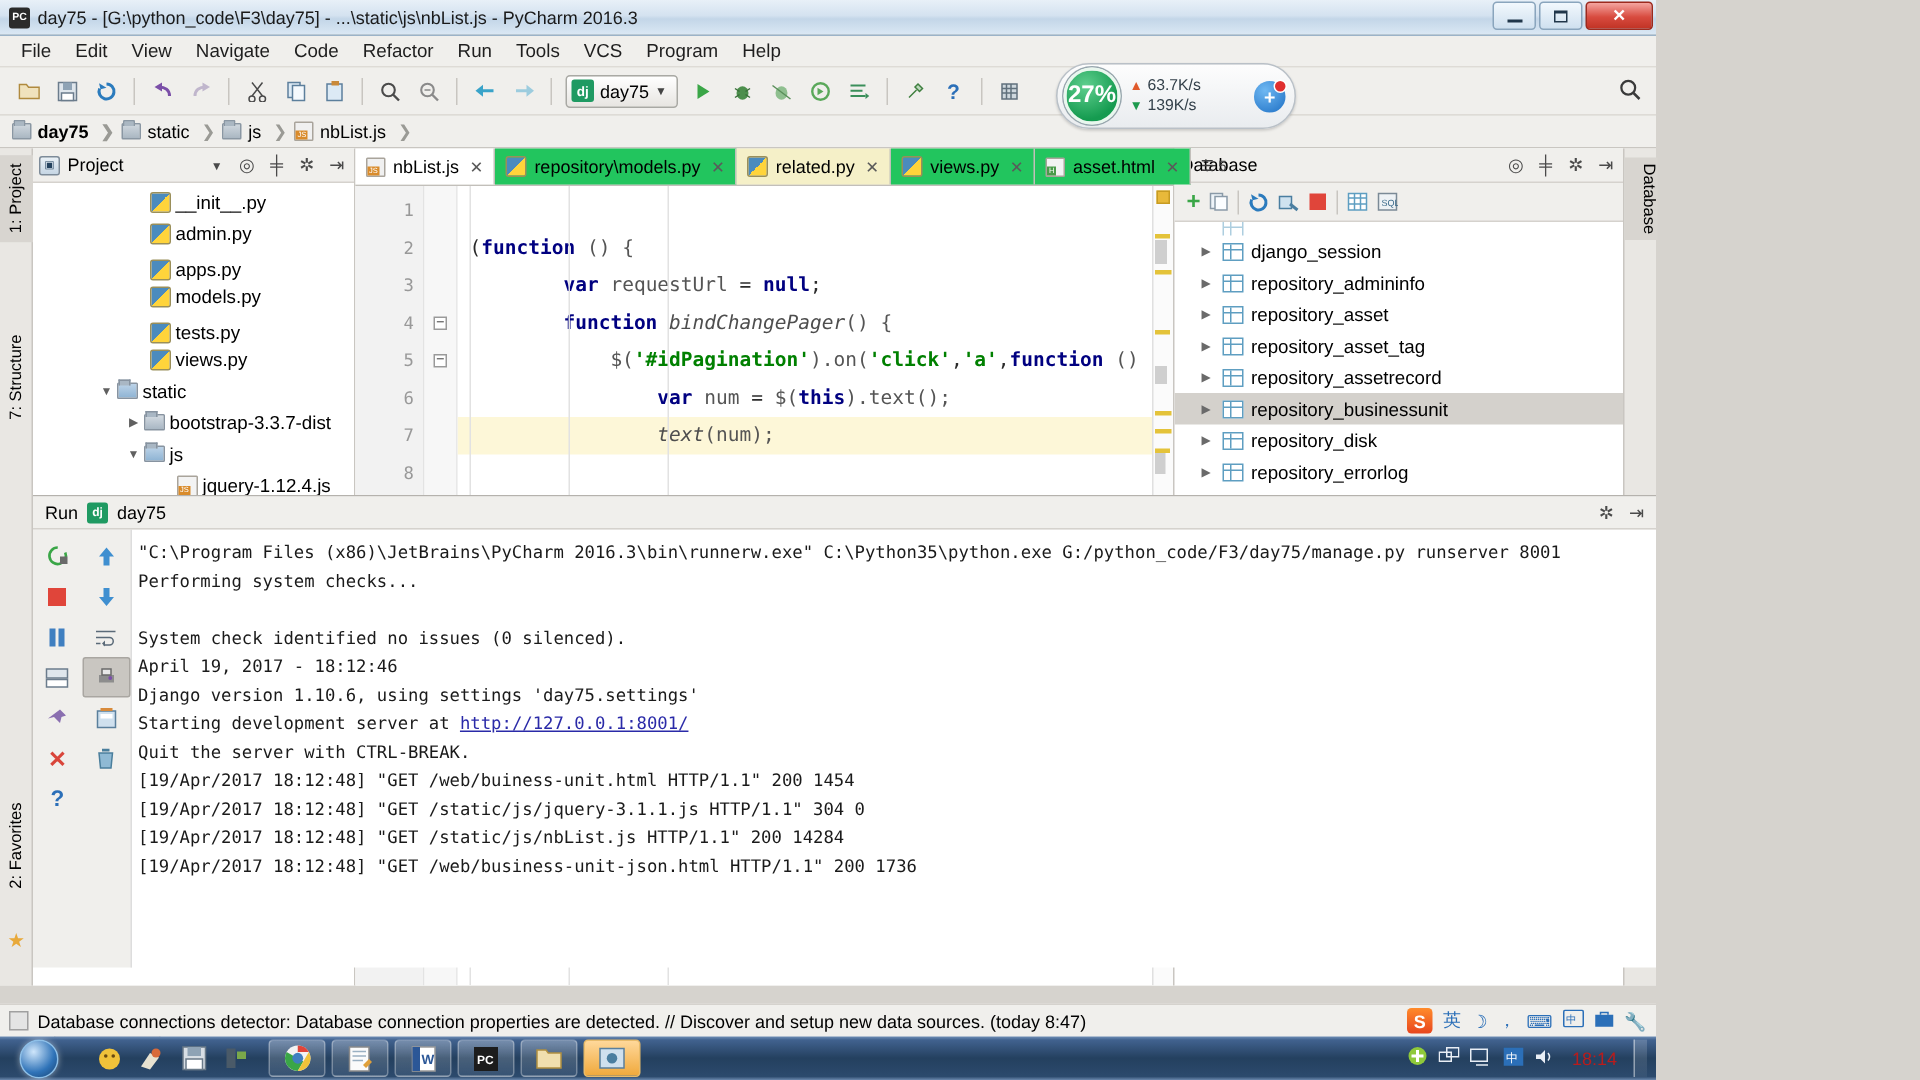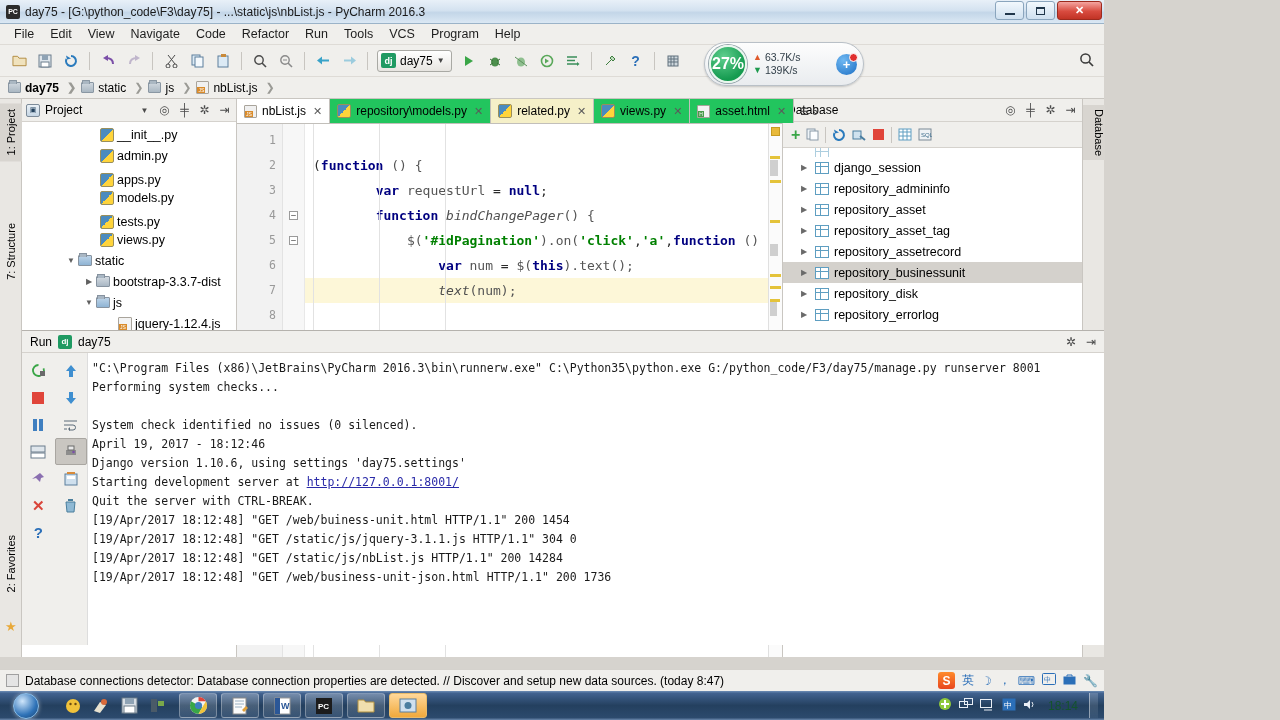--- a/index.html
+++ b/index.html
@@ -404,21 +404,21 @@
   }
   .tbbtn.active {
     background: linear-gradient(to bottom,#ffd89a,#f0a93c);
     border-color: #e8bb6a;
   }
   .tray {
     position: relative; margin-left: auto; display: flex; align-items: center;
     gap: 7px; padding-right: 6px; color: #e9eef5; font-size: 11px;
   }
   .tray .ti { font-size: 12px; }
-  .clock { color: #14532d; font-size: 12px; padding: 0 4px; }
+  .clock { color: #b91c1c; font-size: 12px; padding: 0 4px; }
   .showdesk {
     width: 9px; height: 25px; border-left: 1px solid rgba(255,255,255,.45);
     background: linear-gradient(to bottom, rgba(255,255,255,.18), rgba(255,255,255,.05));
   }
 </style>
 </head>
 <body>
 
 <div class="app">
 

